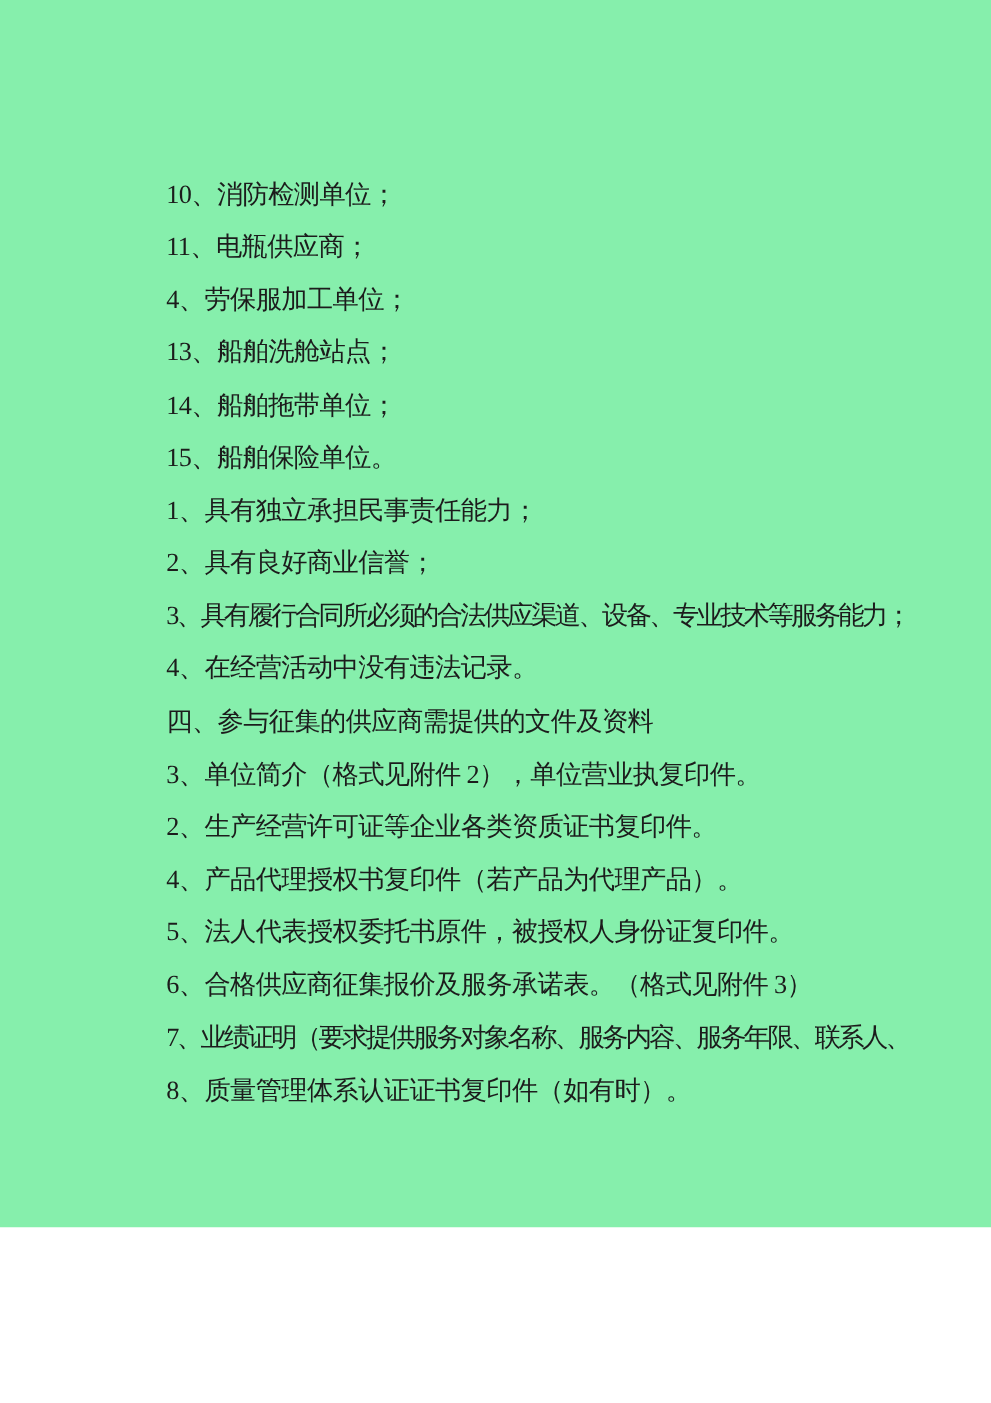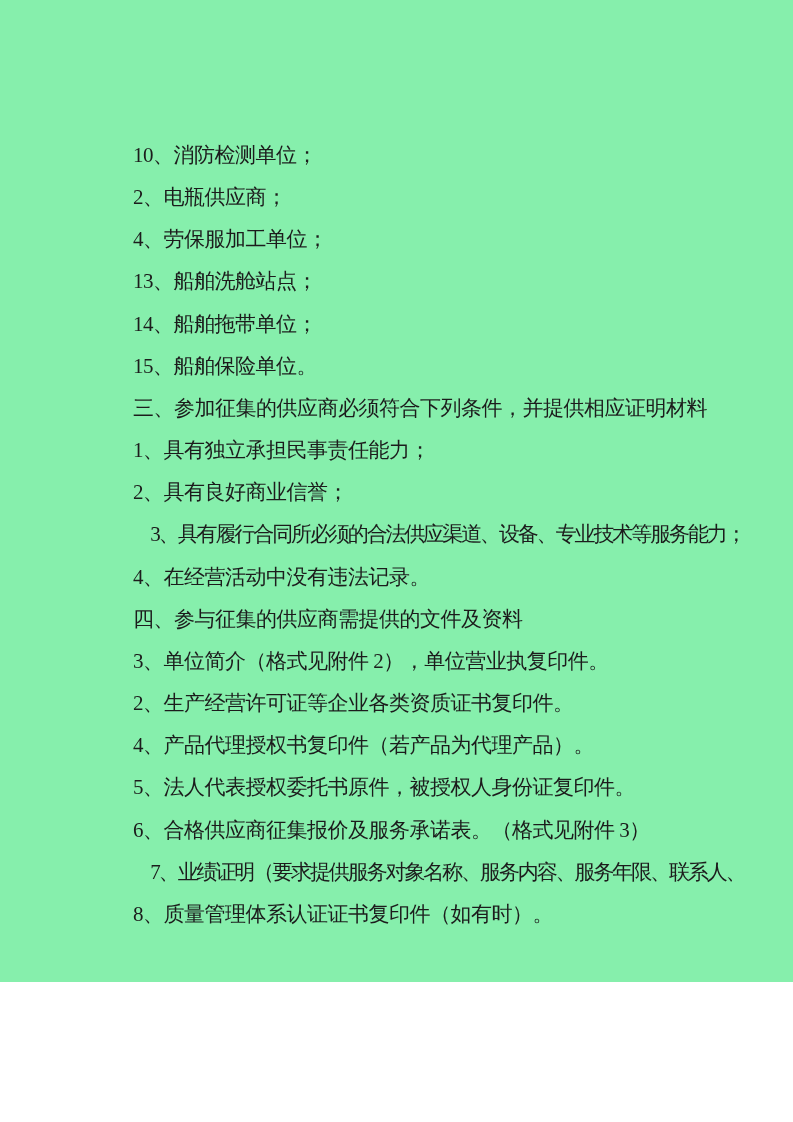--- a/index.html
+++ b/index.html
@@ -29,43 +29,41 @@
     letter-spacing: -0.5px;
     color: #1c1c1c;
     white-space: nowrap;
     font-weight: normal;
   }
   .para.indent {
     text-indent: 43px;
   }
   .para.compressed {
     letter-spacing: -2.1px;
-    text-align: center;
   }
   .page-number {
     position: absolute;
     left: 92px;
     top: 1008px;
     font-size: 13px;
     letter-spacing: 1px;
     color: #1c1c1c;
   }
 </style>
 </head>
 <body>
 
 <div class="page">
   <div class="doc-body">
     <p class="para indent">10、消防检测单位；</p>
-    <p class="para indent">2、电瓶供应商；</p>
+    <p class="para indent">11、电瓶供应商；</p>
     <p class="para indent">4、劳保服加工单位；</p>
     <p class="para indent">13、船舶洗舱站点；</p>
     <p class="para indent">14、船舶拖带单位；</p>
     <p class="para indent">15、船舶保险单位。</p>
-    <p class="para indent">三、参加征集的供应商必须符合下列条件，并提供相应证明材料</p>
     <p class="para indent">1、具有独立承担民事责任能力；</p>
     <p class="para indent">2、具有良好商业信誉；</p>
     <p class="para indent compressed">3、具有履行合同所必须的合法供应渠道、设备、专业技术等服务能力；</p>
     <p class="para indent">4、在经营活动中没有违法记录。</p>
     <p class="para indent">四、参与征集的供应商需提供的文件及资料</p>
     <p class="para indent">3、单位简介（格式见附件 2），单位营业执复印件。</p>
     <p class="para indent">2、生产经营许可证等企业各类资质证书复印件。</p>
     <p class="para indent">4、产品代理授权书复印件（若产品为代理产品）。</p>
     <p class="para indent">5、法人代表授权委托书原件，被授权人身份证复印件。</p>
     <p class="para indent">6、合格供应商征集报价及服务承诺表。（格式见附件 3）</p>

